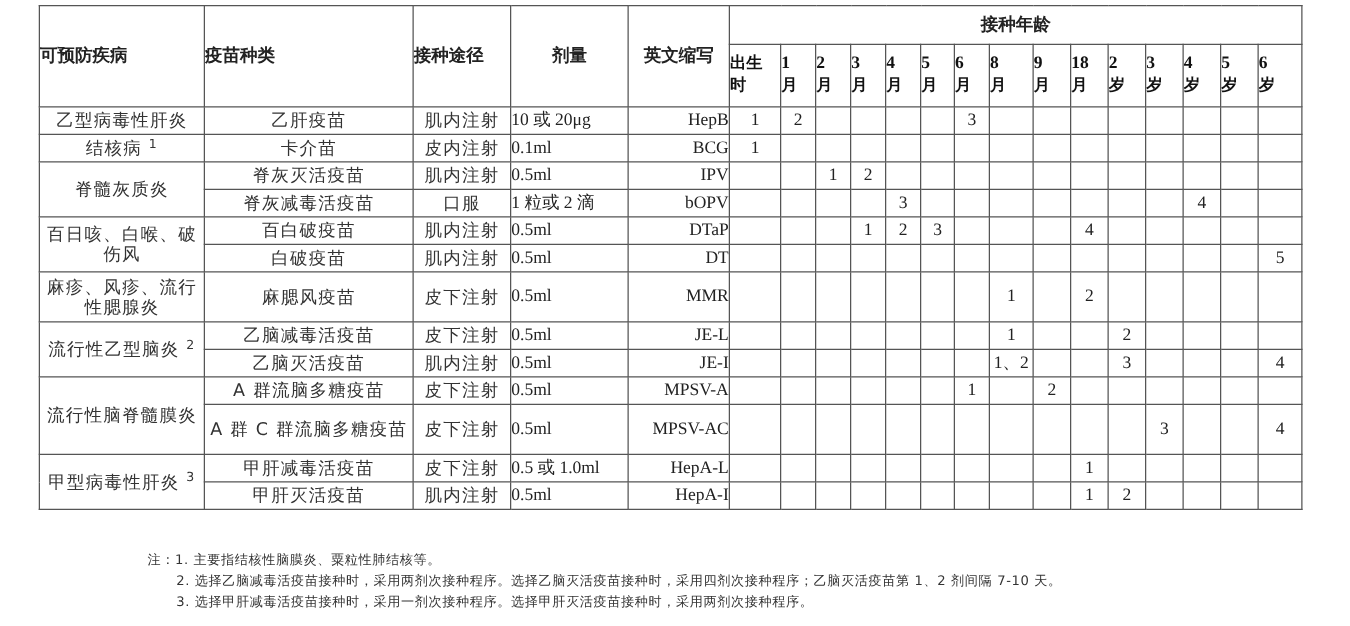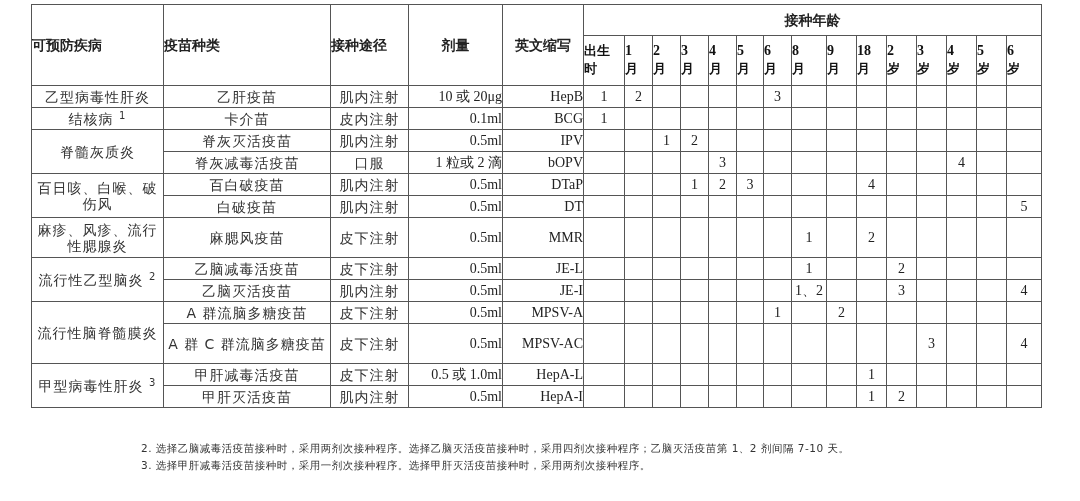--- a/index.html
+++ b/index.html
@@ -10,21 +10,21 @@
   table.sched td, table.sched th { border: 1px solid #555; padding: 0; font-size: 14px;
                                    line-height: 16px; overflow: hidden; }
   th { font-weight: bold; font-family: "DejaVu Sans", sans-serif; font-size: 14px; }
   th.left { text-align: left; padding-left: 3px; }
   th.center { text-align: center; }
   th.age { text-align: left; font-family: "Liberation Serif", serif; font-size: 15px; line-height: 22px; color: #111; }
   th.age .u { display: block; font-family: "DejaVu Sans", sans-serif; font-size: 13px; font-weight: bold; line-height: 20px; }
   td.dis { text-align: center; padding-left: 3px; letter-spacing: 1px; font-size: 14px; font-family: "DejaVu Sans", sans-serif; font-weight: normal; color: #333; }
   td.vac { text-align: center; padding-left: 3px; letter-spacing: 1px; font-size: 14px; font-family: "DejaVu Sans", sans-serif; color: #333; }
   td.route { text-align: center; padding-left: 2px; letter-spacing: 1px; font-size: 14px; font-family: "DejaVu Sans", sans-serif; color: #333; }
-  td.dose { text-align: right; font-family: "Liberation Serif", serif; font-size: 15px; }
+  td.dose { text-align: left; font-family: "Liberation Serif", serif; font-size: 15px; }
   td.abbr { text-align: right; font-family: "Liberation Serif", serif; font-size: 15px; }
   td.cell { text-align: center; font-family: "Liberation Serif", serif; font-size: 15px; }
   sup { font-size: 10px; vertical-align: top; line-height: 10px; }
   tr.h1 { height: 31px; }
   tr.h2 { height: 50px; }
   tr.r { height: 22px; }
   tr.r2 { height: 40px; }
   .notes { position: absolute; left: 118px; top: 440px; font-family: "DejaVu Sans", sans-serif;
            font-size: 10.5px; line-height: 17px; color: #333; letter-spacing: 0.5px; }
   .notes .line { white-space: nowrap; }
@@ -362,15 +362,16 @@
         <td class="cell">2</td>
         <td class="cell"></td>
         <td class="cell"></td>
         <td class="cell"></td>
         <td class="cell"></td>
       </tr>
     </tbody>
 </table>
 
 <div class="notes">
+  <div class="line"><span>注：</span><span>1. 主要指结核性脑膜炎、粟粒性肺结核等。</span></div>
   <div class="line indent">2. 选择乙脑减毒活疫苗接种时，采用两剂次接种程序。选择乙脑灭活疫苗接种时，采用四剂次接种程序；乙脑灭活疫苗第 1、2 剂间隔 7-10 天。</div>
   <div class="line indent">3. 选择甲肝减毒活疫苗接种时，采用一剂次接种程序。选择甲肝灭活疫苗接种时，采用两剂次接种程序。</div>
 </div>
 
 </body></html>

